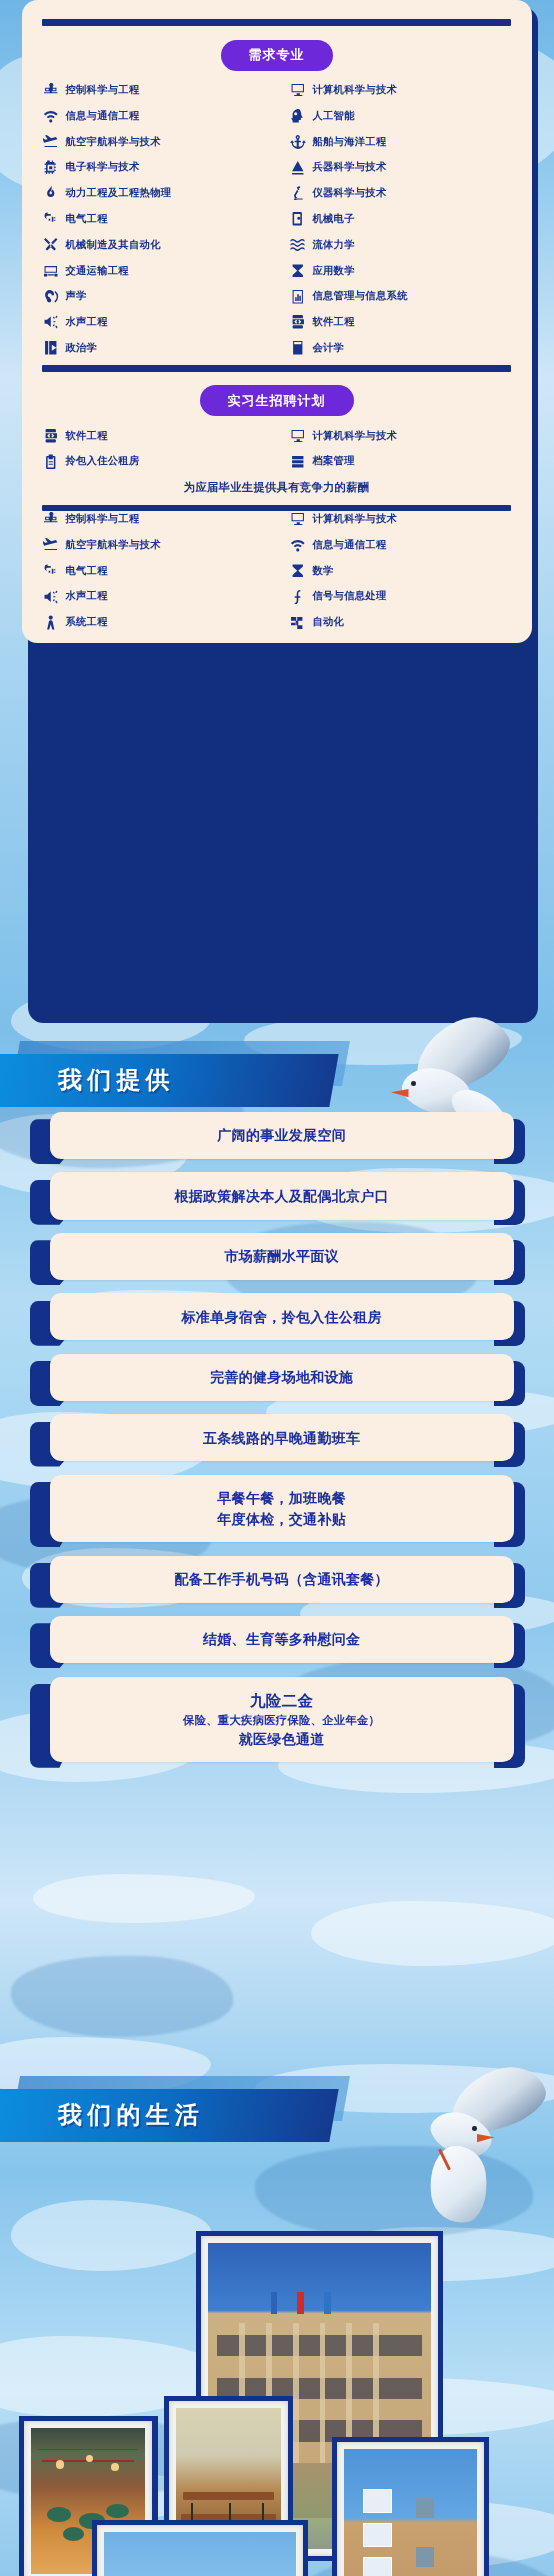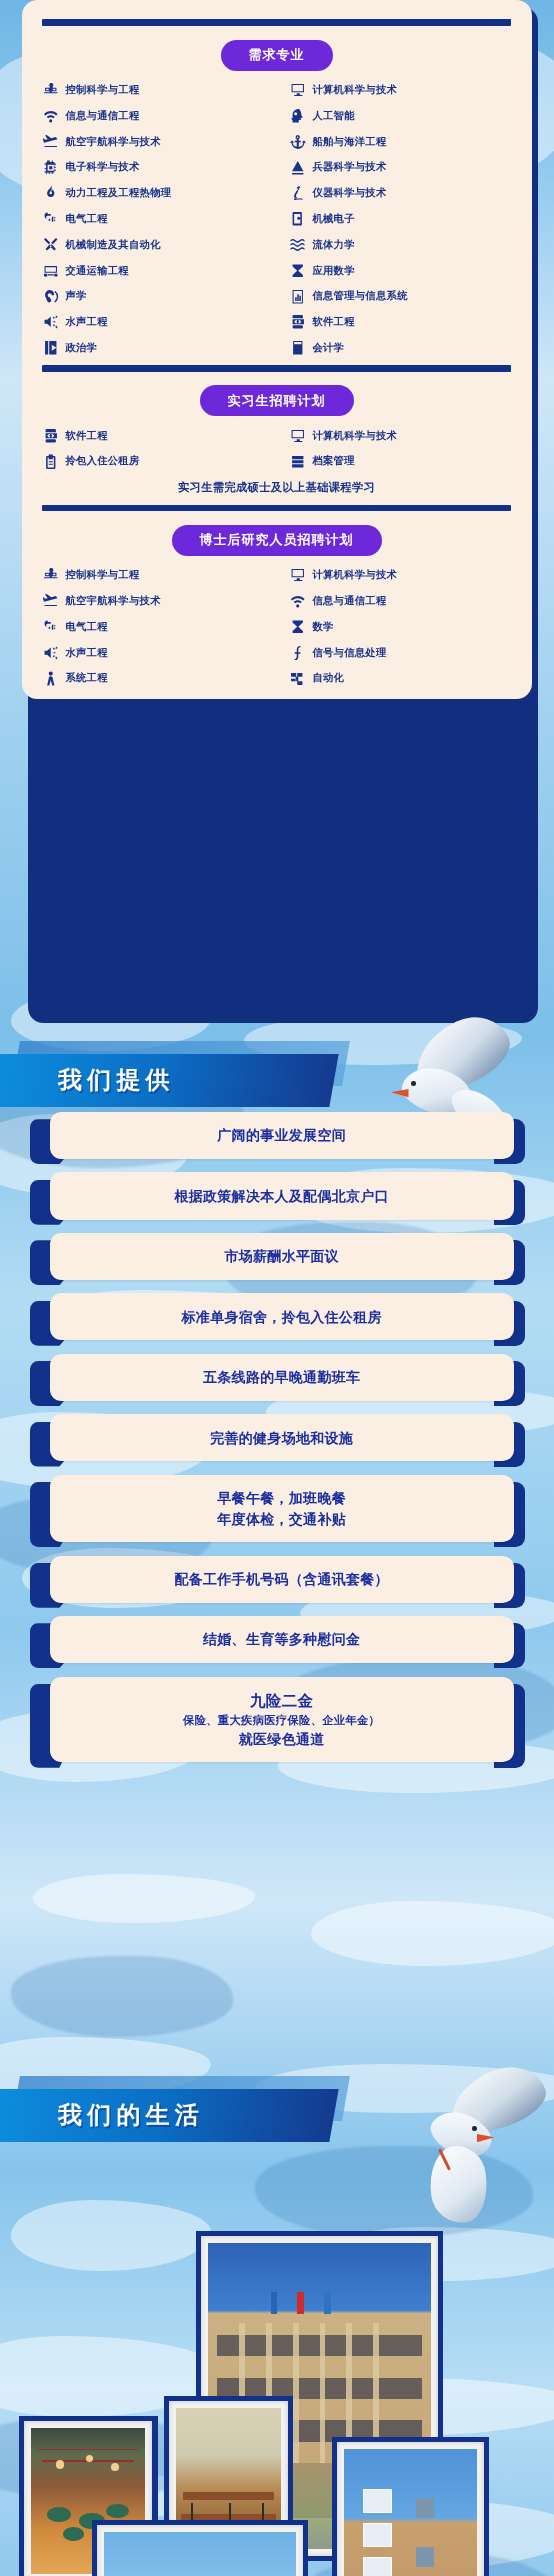--- a/index.html
+++ b/index.html
@@ -429,27 +429,24 @@
         </div>
         <div class="major">
           <span class="ic">
             <svg viewBox="0 0 30 30">
               <path d="M4 4h22v6H4zM4 12h22v6H4zM4 20h22v6H4zM7 6h3v2H7zm0 8h3v2H7zm0 8h3v2H7z"></path>
             </svg>
           </span>
           <span>档案管理</span>
         </div>
       </div>
-    <div class="note">实习生需完成硕士及以上基础课程学习</div>
+    <div class="note">为应届毕业生提供具有竞争力的薪酬</div>
 
     <div class="rule bottom"></div>
 
-    <div class="pill-row">
-      <div class="pill">博士后研究人员招聘计划</div>
-    </div>
     <div class="major-grid" id="postdoc-grid">
         <div class="major">
           <span class="ic">
             <svg viewBox="0 0 30 30">
               <path d="M14 2l-3 5h2v4H4v7h9v2H2v2h26v-2H17v-2h9v-7h-7V7h2l-3-5zM6 13h5v3H6zM19 13h5v3h-5z"></path>
             </svg>
           </span>
           <span>控制科学与工程</span>
         </div>
         <div class="major">
@@ -571,28 +568,28 @@
       <div class="chev"></div>
       <div class="rshadow"></div>
       <div class="body">
         <div class="line">标准单身宿舍，拎包入住公租房</div>
       </div>
     </div>
     <div class="bcard">
       <div class="chev"></div>
       <div class="rshadow"></div>
       <div class="body">
+        <div class="line">完善的健身场地和设施</div>
+      </div>
+    </div>
+    <div class="bcard">
+      <div class="chev"></div>
+      <div class="rshadow"></div>
+      <div class="body">
         <div class="line">五条线路的早晚通勤班车</div>
-      </div>
-    </div>
-    <div class="bcard">
-      <div class="chev"></div>
-      <div class="rshadow"></div>
-      <div class="body">
-        <div class="line">完善的健身场地和设施</div>
       </div>
     </div>
     <div class="bcard">
       <div class="chev"></div>
       <div class="rshadow"></div>
       <div class="body">
         <div class="line">早餐午餐，加班晚餐</div>
         <div class="line">年度体检，交通补贴</div>
       </div>
     </div>

